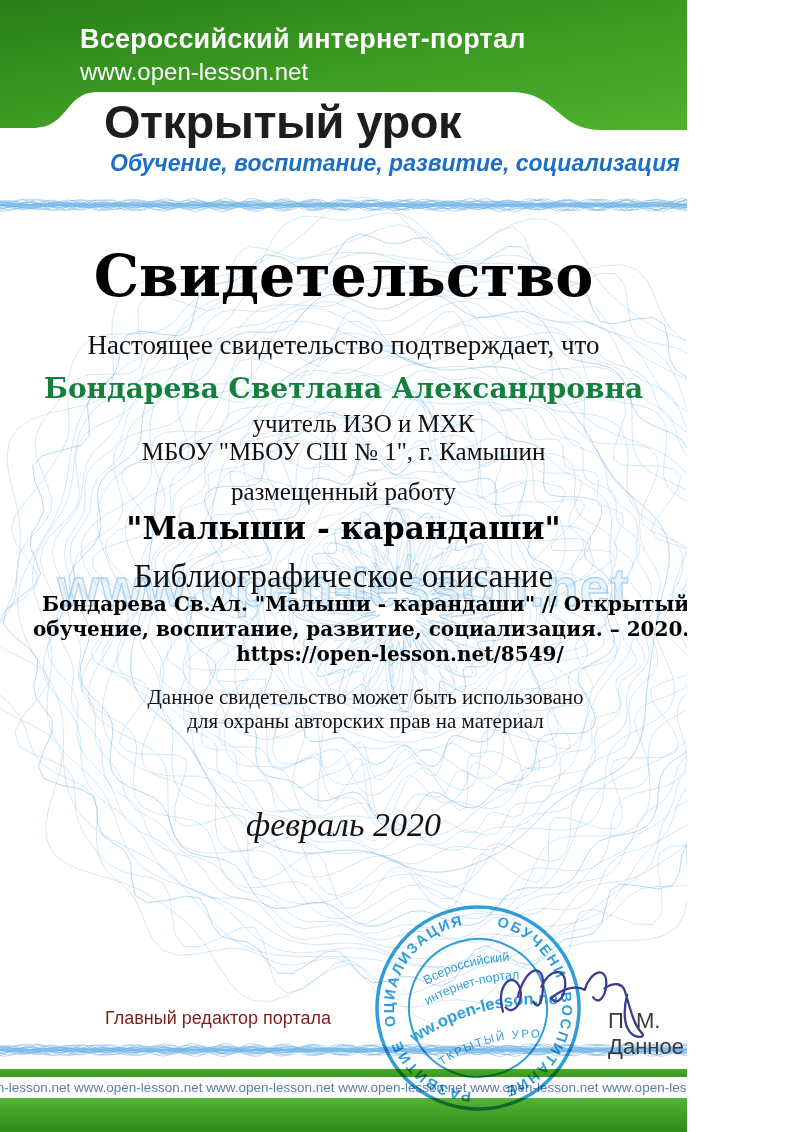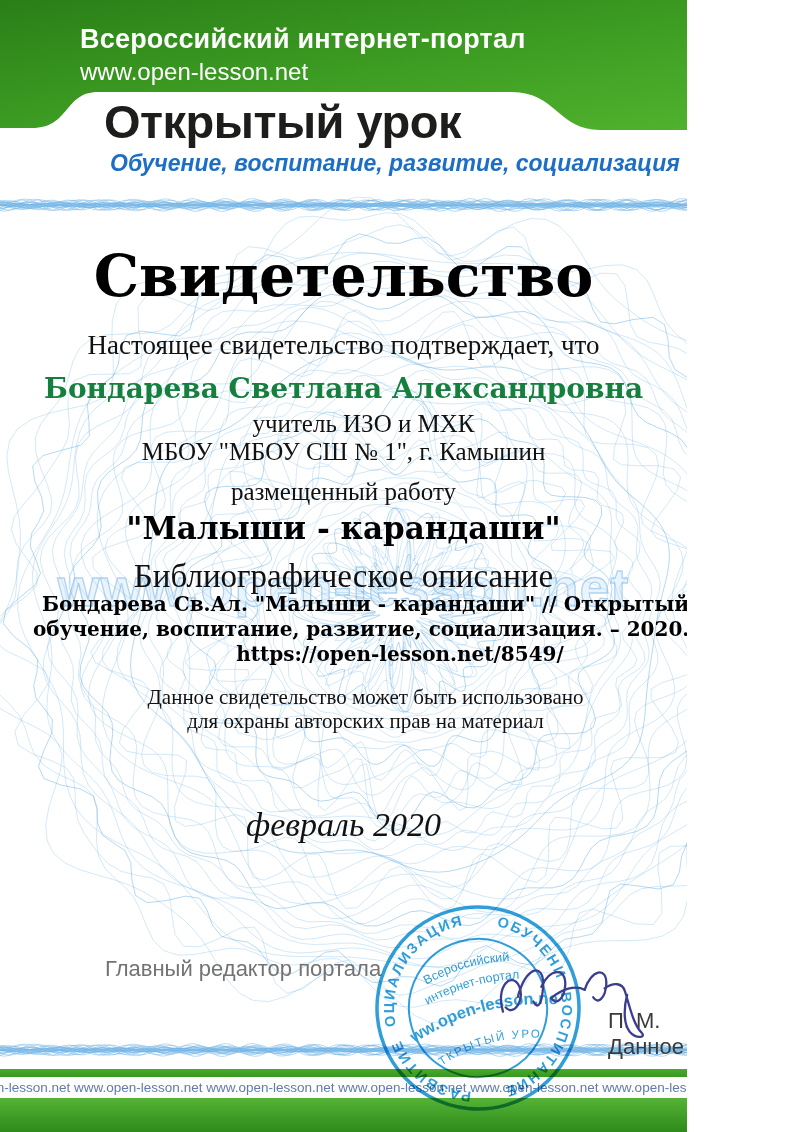--- a/index.html
+++ b/index.html
@@ -29,21 +29,21 @@
   .recipient-org{top:438px;font-size:25px;}
   .action-line{top:478px;font-size:25px;}
   .work-title{top:510px;font-family:"DejaVu Serif",serif;font-weight:bold;font-size:31px;color:#000;}
   .biblio-heading{top:558px;font-size:33px;}
   .biblio-text{top:592px;width:748px;left:26px;right:auto;font-family:"DejaVu Serif",serif;
         font-weight:bold;font-size:20px;line-height:25px;color:#000;}
   .fine-block{top:686px;font-size:21px;line-height:23.5px;margin-left:44px;}
   .fine-block div{white-space:nowrap;}
   .issue-date{top:790px;font-size:34px;font-style:italic;margin-top:16px;}
   
-  .editor-label{position:absolute;left:105px;top:956px;z-index:2;font-size:22px;color:#737373;}
+  .editor-label{position:absolute;left:105px;top:1008px;z-index:2;font-size:18px;color:#7f1d1d;}
   .editor-name{position:absolute;left:608px;top:1008px;z-index:2;font-size:22px;color:#3a3a3a;}
   .signature{position:absolute;left:492px;top:940px;z-index:6;transform:rotate(-4deg);}
   .stamp{position:absolute;left:372px;top:902px;width:212px;height:212px;z-index:5;
         transform:rotate(-16deg);mix-blend-mode:multiply;opacity:.92;}
   .stamp text{font-family:"Liberation Sans",sans-serif;}
   .ring-text{font-size:14.5px;font-weight:bold;letter-spacing:2px;word-spacing:26px;}
   .inner-small{font-size:12.5px;}
   .inner-url{font-size:16.5px;font-weight:bold;}
   .inner-brand{font-size:11.5px;letter-spacing:2px;}
   

